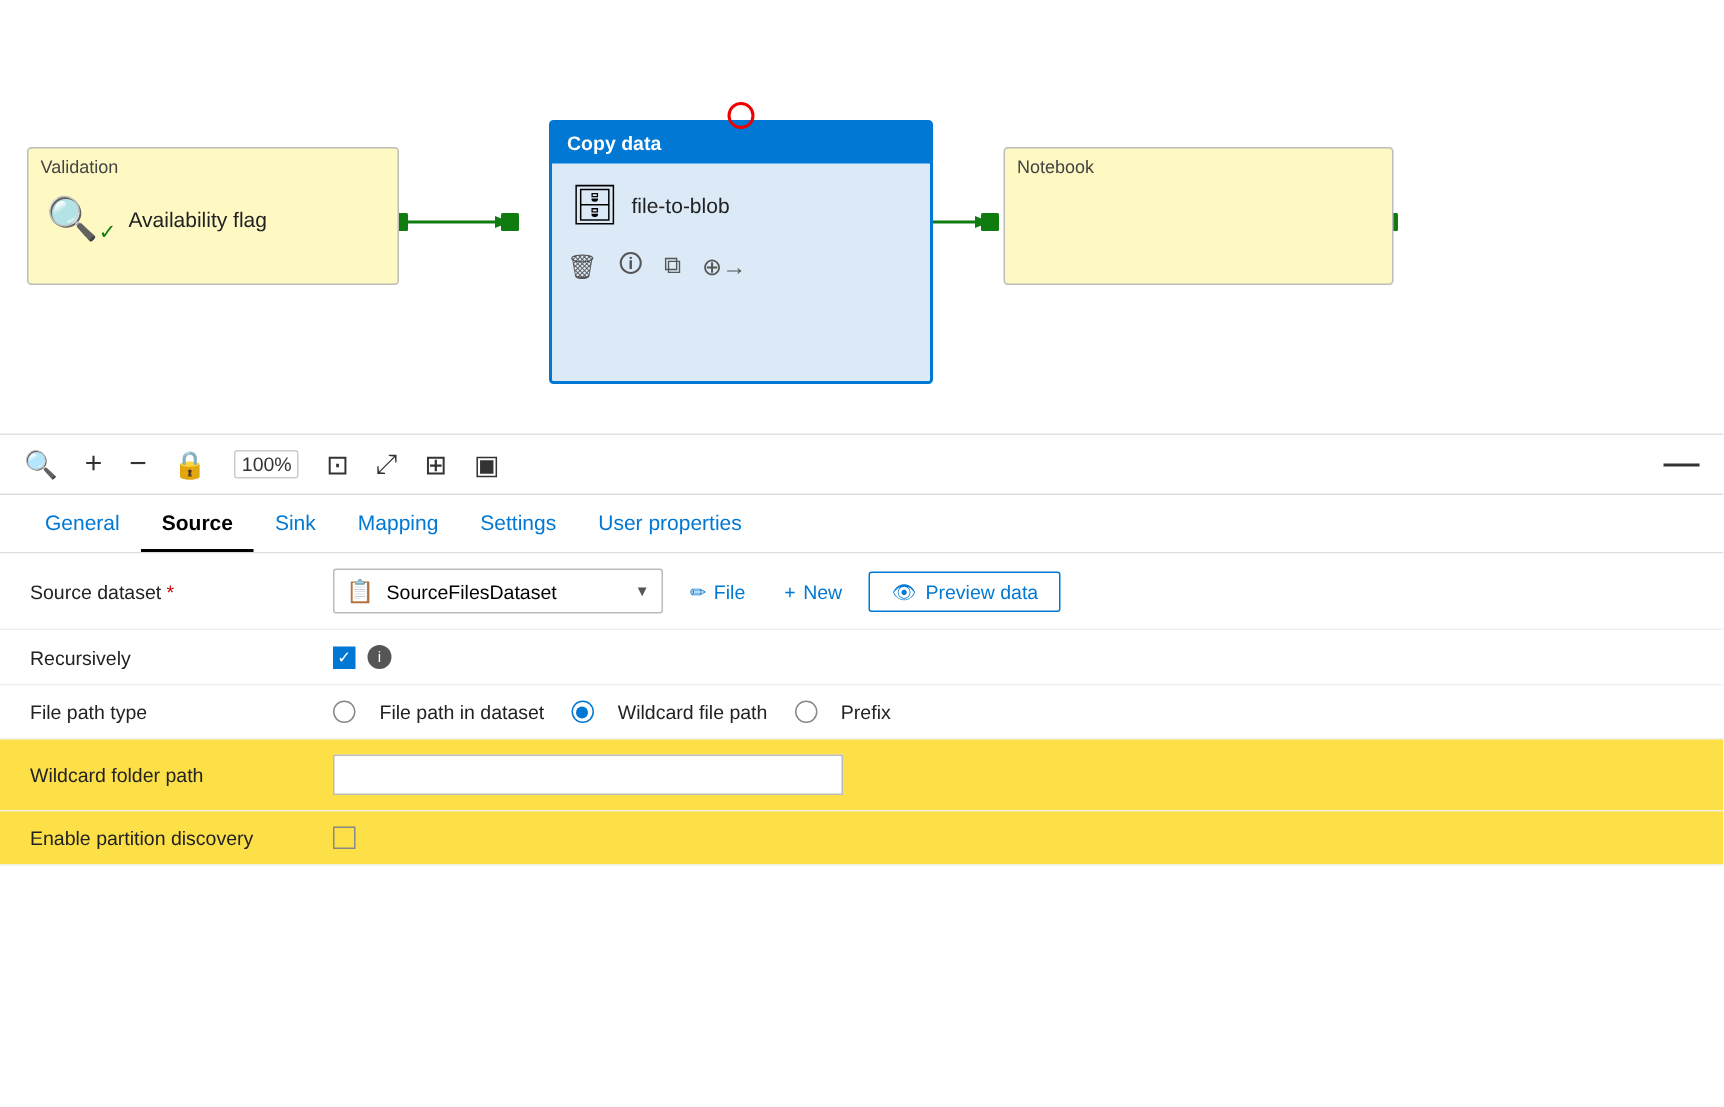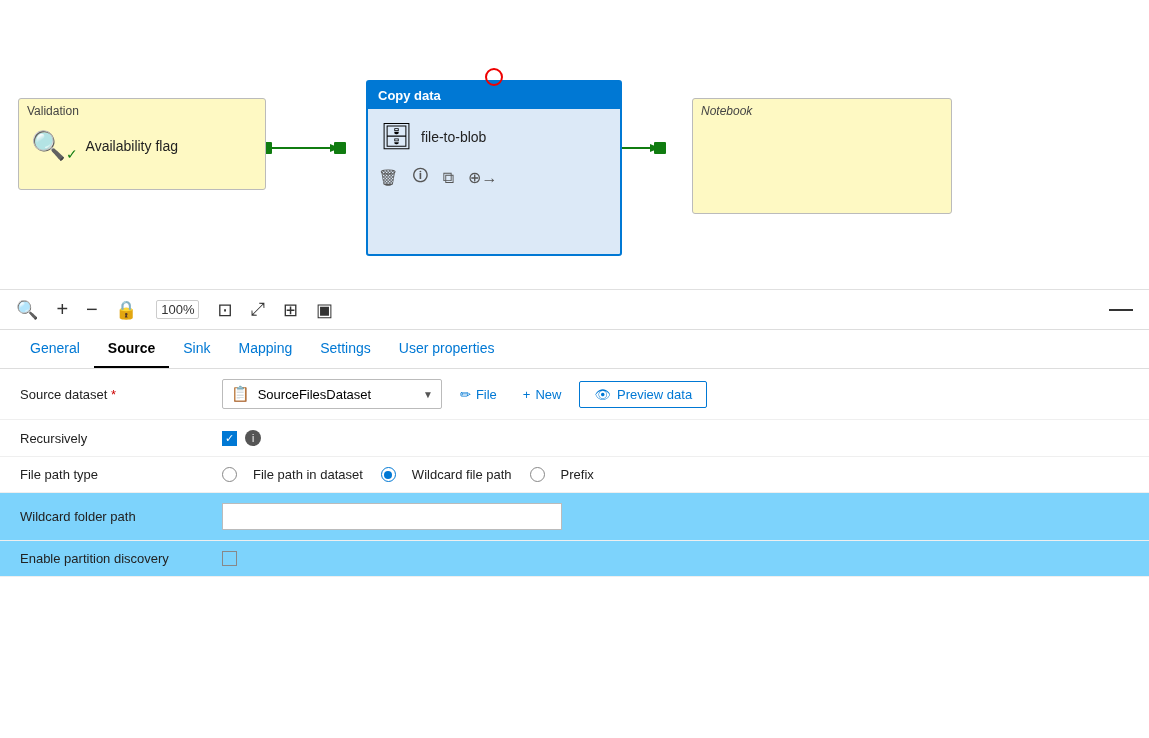--- a/index.html
+++ b/index.html
@@ -57,25 +57,24 @@
     .node-copy .node-title {
       background: #0078d4;
       color: #fff;
       font-size: 13px;
       font-weight: 600;
       padding: 6px 10px;
     }
 
     
     .node-notebook {
-      left: 692px;
+      left: 669px;
       top: 98px;
       width: 260px;
-      height: 116px;
-      font-style: italic;
+      height: 92px;
     }
 
     
     .node-actions {
       display: flex;
       align-items: center;
       padding: 4px 10px;
       gap: 14px;
     }
     .node-action-icon {
@@ -167,21 +166,21 @@
 
     .prop-row {
       display: flex;
       align-items: center;
       padding: 10px 20px;
       gap: 12px;
       border-bottom: 1px solid #efefef;
       background: #fff;
     }
     .prop-row.shaded {
-      background: #7dd3fc;
+      background: #fde047;
     }
     .prop-label {
       width: 190px;
       font-size: 13px;
       color: #222;
       flex-shrink: 0;
     }
 
     
     .dataset-row {

